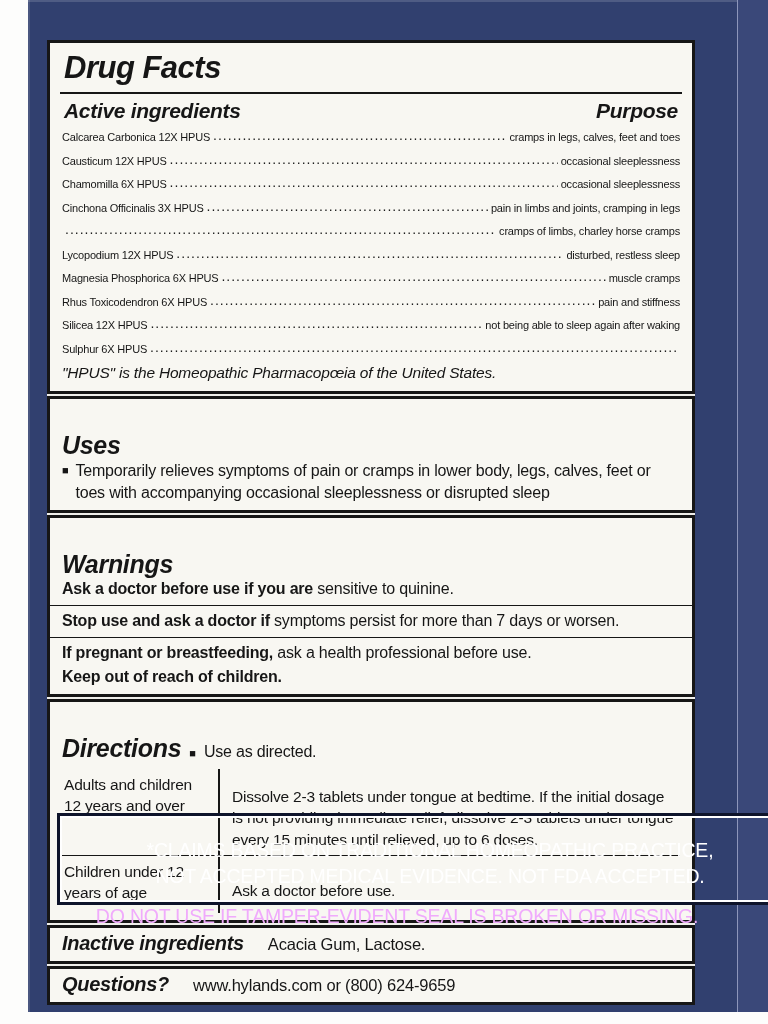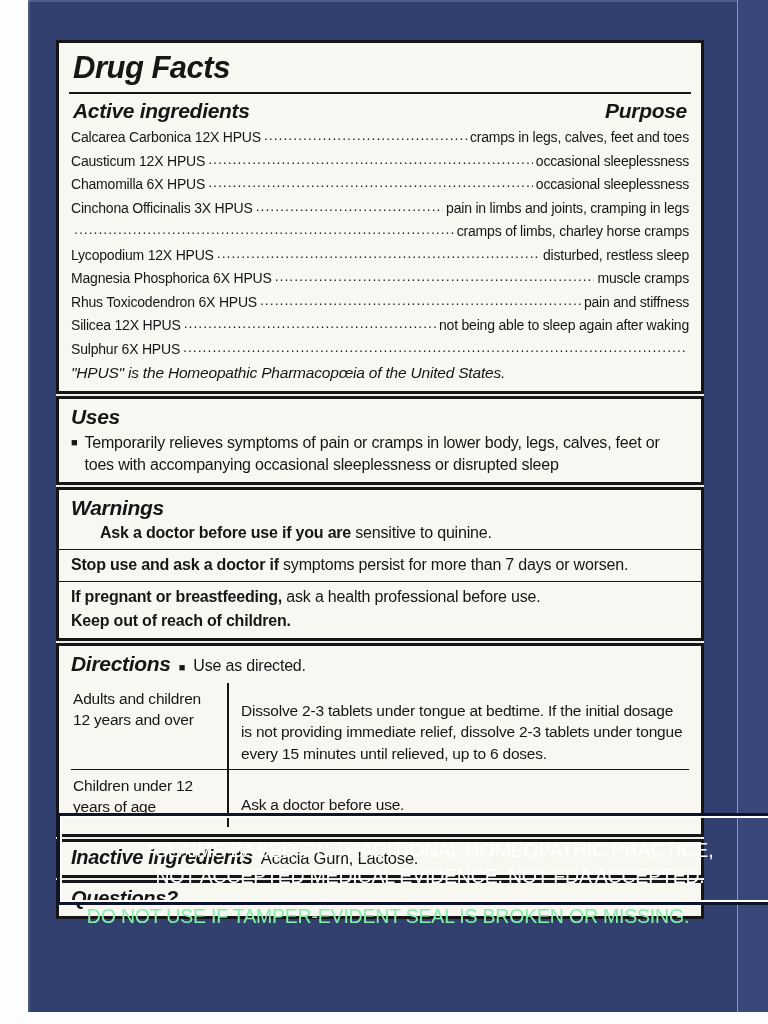--- a/index.html
+++ b/index.html
@@ -15,21 +15,21 @@
     position:absolute;left:28px;top:0;right:0;height:1012px;
     background:#31406f;
     box-shadow:inset 0 2px 0 rgba(255,255,255,.15), inset 2px 0 0 rgba(255,255,255,.12);
   }
   .side-strip{
     position:absolute;top:0;right:0;width:30px;height:100%;
     background:#3a4879;border-left:1px solid #8d96bb;
   }
   
   .panel{
-    position:absolute;left:28px;top:40px;width:648px;
+    position:absolute;left:19px;top:40px;width:648px;
     background:#efeeea;
   }
   .sec{
     background:#f8f7f2;border:3px solid #161616;
     padding:5px 12px 7px 12px;color:#161616;
     margin-bottom:2px;box-sizing:border-box;width:648px;
   }
   .sec:last-child{margin-bottom:0;}
   .df-title{
     font-size:31px;font-weight:700;font-style:italic;
@@ -37,70 +37,71 @@
   }
   .df-rule{border-top:2.5px solid #161616;margin:0 -2px 4px -2px;}
   .ai-head{
     display:flex;justify-content:space-between;align-items:baseline;
     font-size:21px;font-weight:700;font-style:italic;letter-spacing:-0.3px;
     padding:1px 2px 3px 2px;
     gap:32px;
   }
   .ing-row{
     display:flex;align-items:flex-start;
-    font-size:14px;line-height:23.5px;letter-spacing:-0.2px;white-space:nowrap;
+    font-size:11px;line-height:23.5px;letter-spacing:-0.2px;white-space:nowrap;
   }
   .leader{
     flex:1 1 auto;overflow:hidden;position:relative;height:23.5px;
     margin:0 3px;min-width:12px;
   }
   .leader::after{
     content:"........................................................................................................................";
     letter-spacing:1px;font-size:14px;color:#1c1c1c;position:absolute;left:0;bottom:2px;
   }
   .ing-note{
     font-size:15.5px;font-style:italic;letter-spacing:-0.2px;
     line-height:22px;padding-top:1px;
   }
   .sec-head{
-    font-size:21px;font-weight:700;font-style:italic;letter-spacing:-0.3px;
+    font-size:25px;font-weight:700;font-style:italic;letter-spacing:-0.3px;
     line-height:26px;
+    margin-top:28px;
   }
   .body-txt{font-size:16px;line-height:21.5px;letter-spacing:-0.2px;}
   .uses-row{display:flex;gap:7px;padding-top:2px;}
   .sq{font-size:11px;line-height:21.5px;flex:0 0 auto;}
-  .warn-line{padding:1px 0 5px 0;margin-left:29px;}
+  .warn-line{padding:1px 0 5px 0;}
   .warn-div{border-top:1.5px solid #161616;margin:0 -12px;}
   .warn-line2{padding:4px 0 2px 0;}
   .b{font-weight:700;}
   .dir-head{display:flex;align-items:baseline;gap:8px;padding-bottom:4px;}
   .dir-note{font-size:16px;letter-spacing:-0.2px;}
   .dir-row{display:flex;}
   .dir-row + .dir-row{border-top:1.5px solid #161616;}
   .dir-who{
     flex:0 0 146px;padding:5px 8px 5px 2px;font-size:15.5px;line-height:21px;
     letter-spacing:-0.2px;border-right:2px solid #161616;
   }
   .dir-what{flex:1 1 auto;padding:5px 2px 5px 12px;font-size:15.5px;line-height:21.5px;letter-spacing:-0.2px;margin-top:12px;}
   .dir-row.last .dir-who{padding-bottom:10px;}
   .dir-row.last .dir-what{display:flex;align-items:center;}
-  .inline-sec{display:flex;align-items:baseline;gap:8px;padding:4px 12px 6px 12px;}
+  .inline-sec{display:flex;align-items:baseline;gap:24px;padding:4px 12px 6px 12px;}
   .inline-head{font-size:20px;font-weight:700;font-style:italic;letter-spacing:-0.3px;}
   .inline-txt{font-size:16.5px;letter-spacing:-0.2px;}
   
   .claims-box{
     position:absolute;left:32px;top:816px;width:740px;
     border:2px solid #ffffff;outline:3px solid #0e142b;
     padding:19px 8px 11px 8px;box-sizing:border-box;
     text-align:center;color:#ffffff;
   }
   .claims-line{font-size:19.5px;line-height:26px;letter-spacing:-0.2px;font-weight:400;}
   .tamper{
-    position:absolute;left:5px;top:905px;width:710px;text-align:center;
-    color:#86efac;font-size:19.5px;letter-spacing:-0.2px;
+    position:absolute;left:14px;top:905px;width:710px;text-align:center;
+    color:#f0abfc;font-size:19.5px;letter-spacing:-0.2px;
   }
 </style>
 </head>
 <body>
 
 <div class="page">
   <div class="package">
     <div class="side-strip"></div>
 
     <div class="panel">
@@ -197,20 +198,21 @@
         </div>
       </div>
 
       <div class="sec inline-sec">
         <span class="inline-head">Inactive ingredients</span>
         <span class="inline-txt">Acacia Gum, Lactose.</span>
       </div>
 
       <div class="sec inline-sec">
         <span class="inline-head">Questions?</span>
+        <span class="inline-txt">www.hylands.com or (800) 624-9659</span>
       </div>
 
     </div>
 
     <div class="claims-box">
       <div class="claims-line">*CLAIMS BASED ON TRADITIONAL HOMEOPATHIC PRACTICE,</div>
       <div class="claims-line">NOT ACCEPTED MEDICAL EVIDENCE. NOT FDA ACCEPTED.</div>
     </div>
 
     <div class="tamper">DO NOT USE IF TAMPER-EVIDENT SEAL IS BROKEN OR MISSING.</div>

